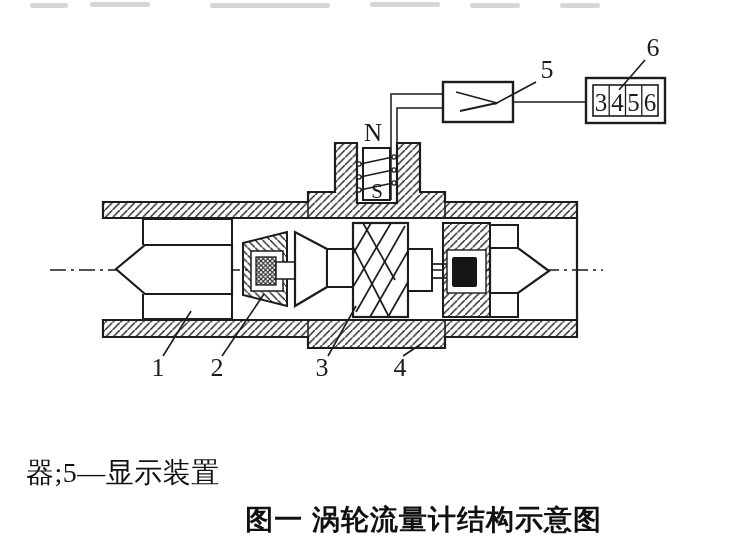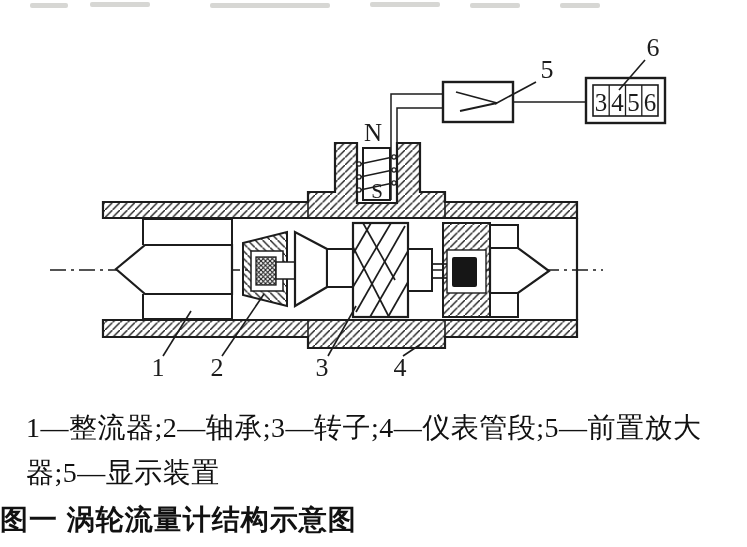--- a/index.html
+++ b/index.html
@@ -9,21 +9,21 @@
   }
   svg text{font-family:"Liberation Serif","DejaVu Serif",serif;fill:#1c1c1c;}
   .legend{
     position:absolute;left:26px;width:700px;color:#111;
     font-size:28px;letter-spacing:0.5px;white-space:nowrap;
     font-family:"Liberation Serif","DejaVu Serif",serif;
   }
   .legend.l1{top:409px;}
   .legend.l2{top:454px;}
   .fig-title{
-    position:absolute;left:0;top:501px;width:602px;text-align:left;
+    position:absolute;left:0;top:501px;width:602px;text-align:right;
     color:#111;font-size:28px;font-weight:700;letter-spacing:1px;
     font-family:"Liberation Sans","DejaVu Sans",sans-serif;
   }
   .noise{position:absolute;background:#d7d7d4;border-radius:2px;}
 </style>
 </head>
 <body>
 
 <div class="page">
 
@@ -155,19 +155,18 @@
       <text x="158" y="376">1</text>
       <text x="217" y="376">2</text>
       <text x="322" y="376">3</text>
       <text x="400" y="376">4</text>
       <text x="547" y="78">5</text>
       <text x="653" y="56">6</text>
     </g>
   </svg>
 
   
-  <div class="legend l1">1—整流器;2—轴承;3—转子;4—仪表管段;5—前置放大</div>
   <div class="legend l2">器;5—显示装置</div>
 
   
   <div class="fig-title">图一 涡轮流量计结构示意图</div>
 
 </div>
 
 </body></html>

